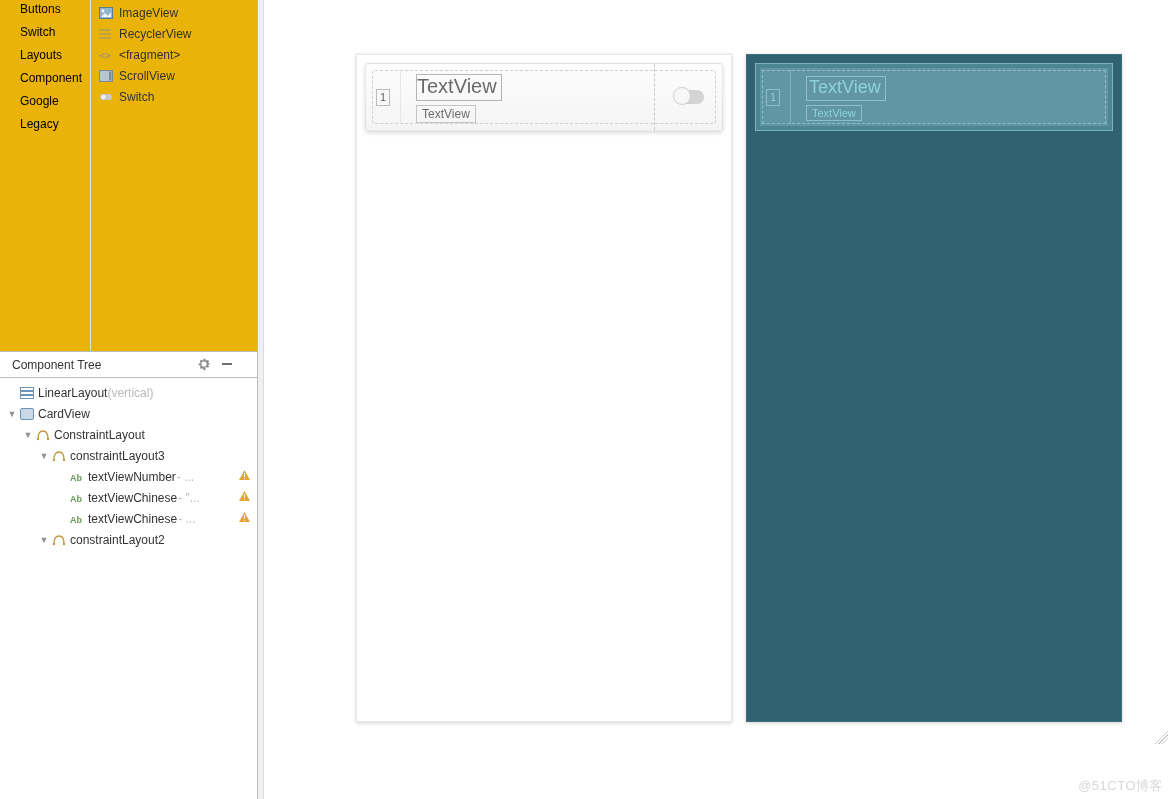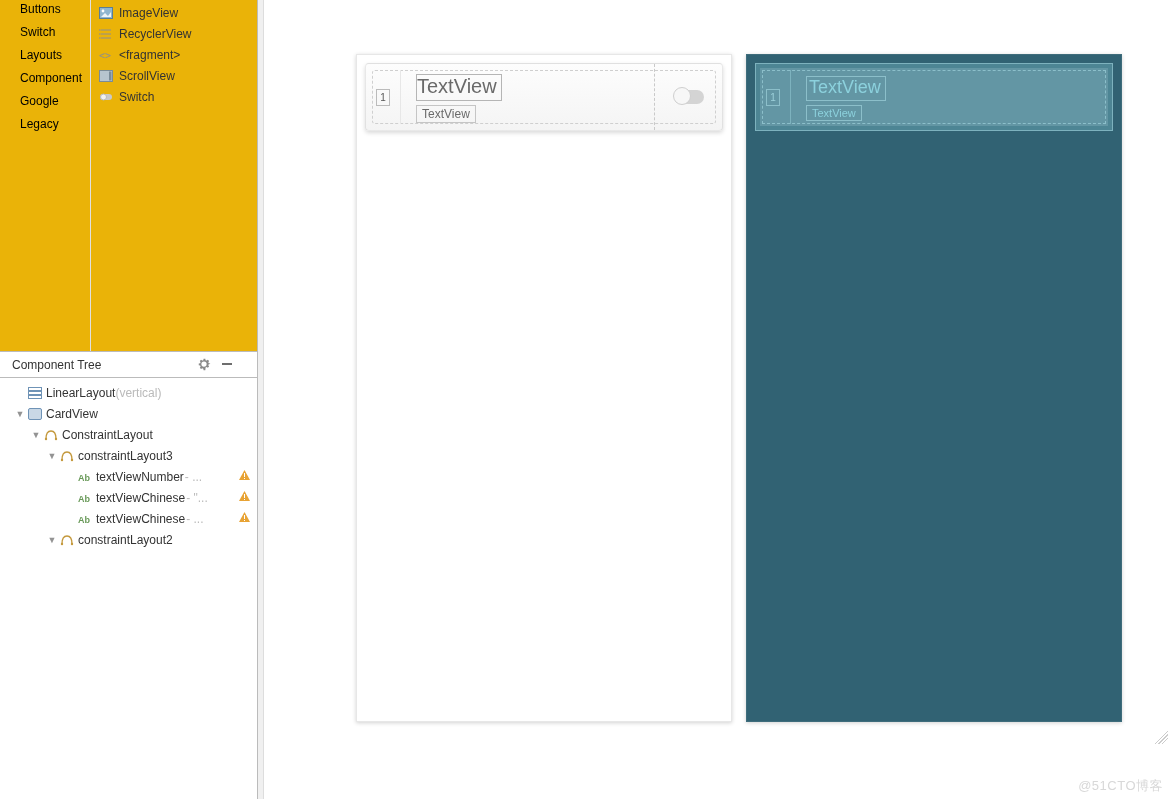--- a/index.html
+++ b/index.html
@@ -15,21 +15,21 @@
   .cat-item.first { padding-top: 0; }
   .palette-widgets { flex: 1; padding: 2px 0 0 2px; border-left: 1px solid #e0e0e0; }
   .wid-item { display: flex; align-items: center; gap: 6px; padding: 3.5px 6px; cursor: pointer; }
   .wid-icon { width: 14px; height: 12px; display: inline-flex; align-items: center; justify-content: center; }
 
   .ctree-header { display: flex; align-items: center; justify-content: space-between; border-bottom: 1px solid #bbb; padding: 4px 24px 4px 12px; background: #fff; height: 26px; }
   .ctree-actions { display: flex; gap: 10px; align-items: center; }
   .gear, .minus { color: #777; cursor: pointer; font-size: 14px; line-height: 1; }
 
   .ctree-body { flex: 1; padding: 4px 0 0 0; background: #fff; overflow: auto; }
-  .tree-row { display: flex; align-items: center; height: 21px; padding-right: 6px; white-space: nowrap; cursor: pointer; margin-left: 8px; }
+  .tree-row { display: flex; align-items: center; height: 21px; padding-right: 6px; white-space: nowrap; cursor: pointer; }
   .tw { display: inline-block; }
   .twisty { width: 12px; text-align: center; color: #939393; font-size: 9px; }
   .tree-icon { width: 14px; height: 12px; display: inline-flex; align-items: center; justify-content: center; margin: 0 4px 0 2px; }
   .tree-lbl-muted { color: #bababa; }
   .tree-suffix { color: #bababa; margin-left: 1px; }
   .tree-warn { margin-left: auto; padding-left: 10px; color: #e29b1f; }
 
   
   .splitter-v { width: 6px; background: #f0f0f0; border-right: 1px solid #ddd; cursor: col-resize; }
 

